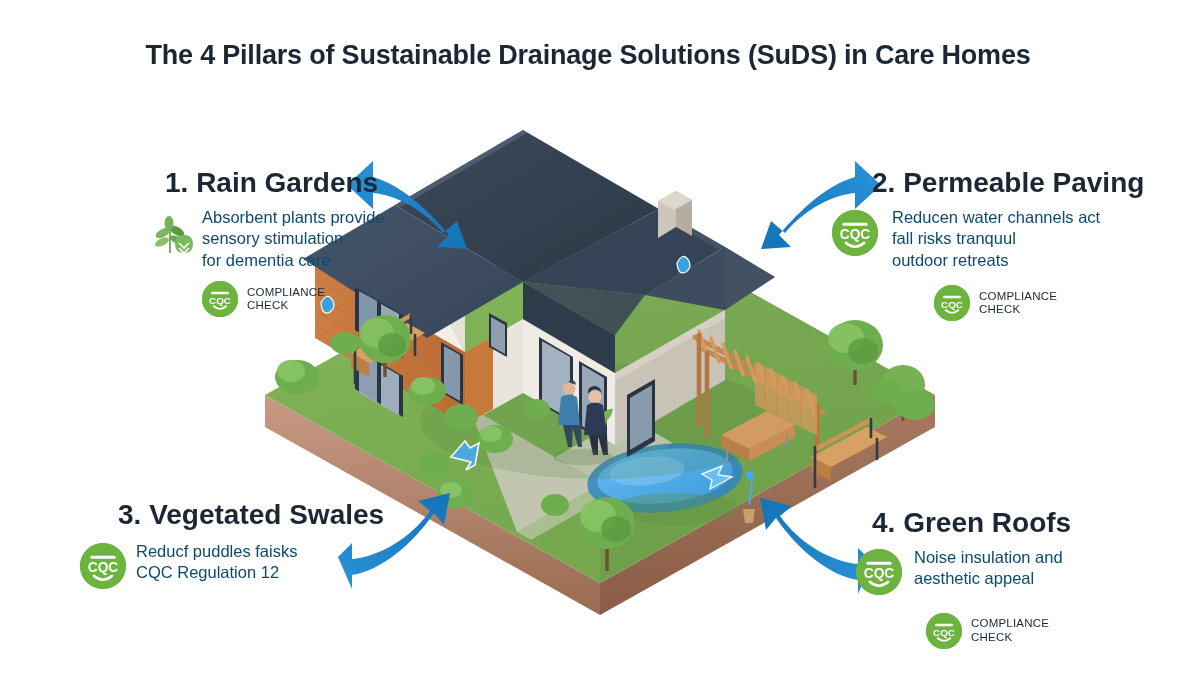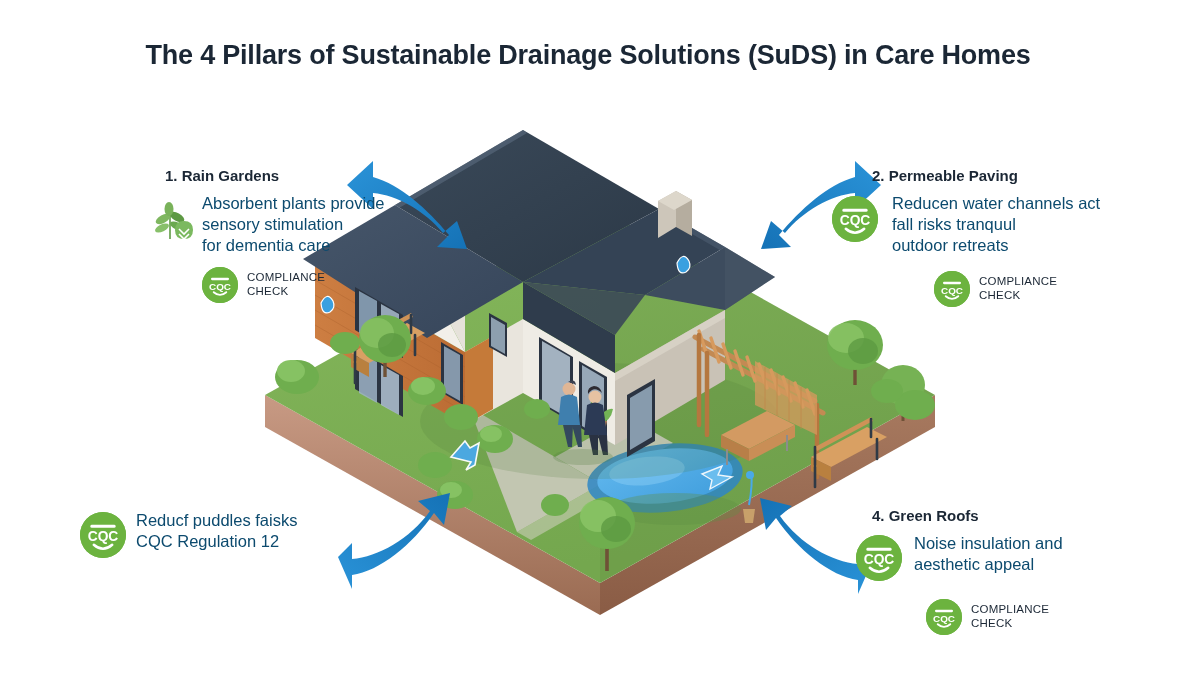--- a/index.html
+++ b/index.html
@@ -23,21 +23,21 @@
     white-space:nowrap;
   }
 
   
   .scene{position:absolute;left:255px;top:105px;width:690px;height:510px;}
   .scene svg{display:block;width:690px;height:510px;}
 
   
   .quad{position:absolute;}
   .q-head{
-    font-size:15px;font-weight:bold;color:#1b2735;
+    font-size:28px;font-weight:bold;color:#1b2735;
     white-space:nowrap;line-height:1.1;
   }
   .q-body{
     font-size:16.5px;color:#0c4a6e;line-height:1.30;
     white-space:nowrap;
   }
   .q-body div{white-space:nowrap;}
 
   
   #q1{left:150px;top:168px;width:270px;}
@@ -512,20 +512,21 @@
         </svg>
       </span>
       <span class="cc-text">
         <div>COMPLIANCE</div>
         <div>CHECK</div>
       </span>
     </div>
   </div>
 
   <div class="quad" id="q3">
+    <div class="q-head">3. Vegetated Swales</div>
     <div class="row">
       <span class="badgewrap">
         <span class="cqc cqc-lg">
           <svg viewBox="0 0 40 40">
             <circle cx="20" cy="20" r="20" fill="#6cb33f"></circle>
             <rect x="9" y="11" width="22" height="2.8" rx="1.3" fill="#ffffff"></rect>
             <text x="20" y="25.5" text-anchor="middle" font-family="Liberation Sans, sans-serif" font-size="12" font-weight="bold" fill="#ffffff">CQC</text>
             <path d="M12 28.5 q8 7 16 0" stroke="#ffffff" stroke-width="2.2" fill="none" stroke-linecap="round"></path>
           </svg>
         </span>

